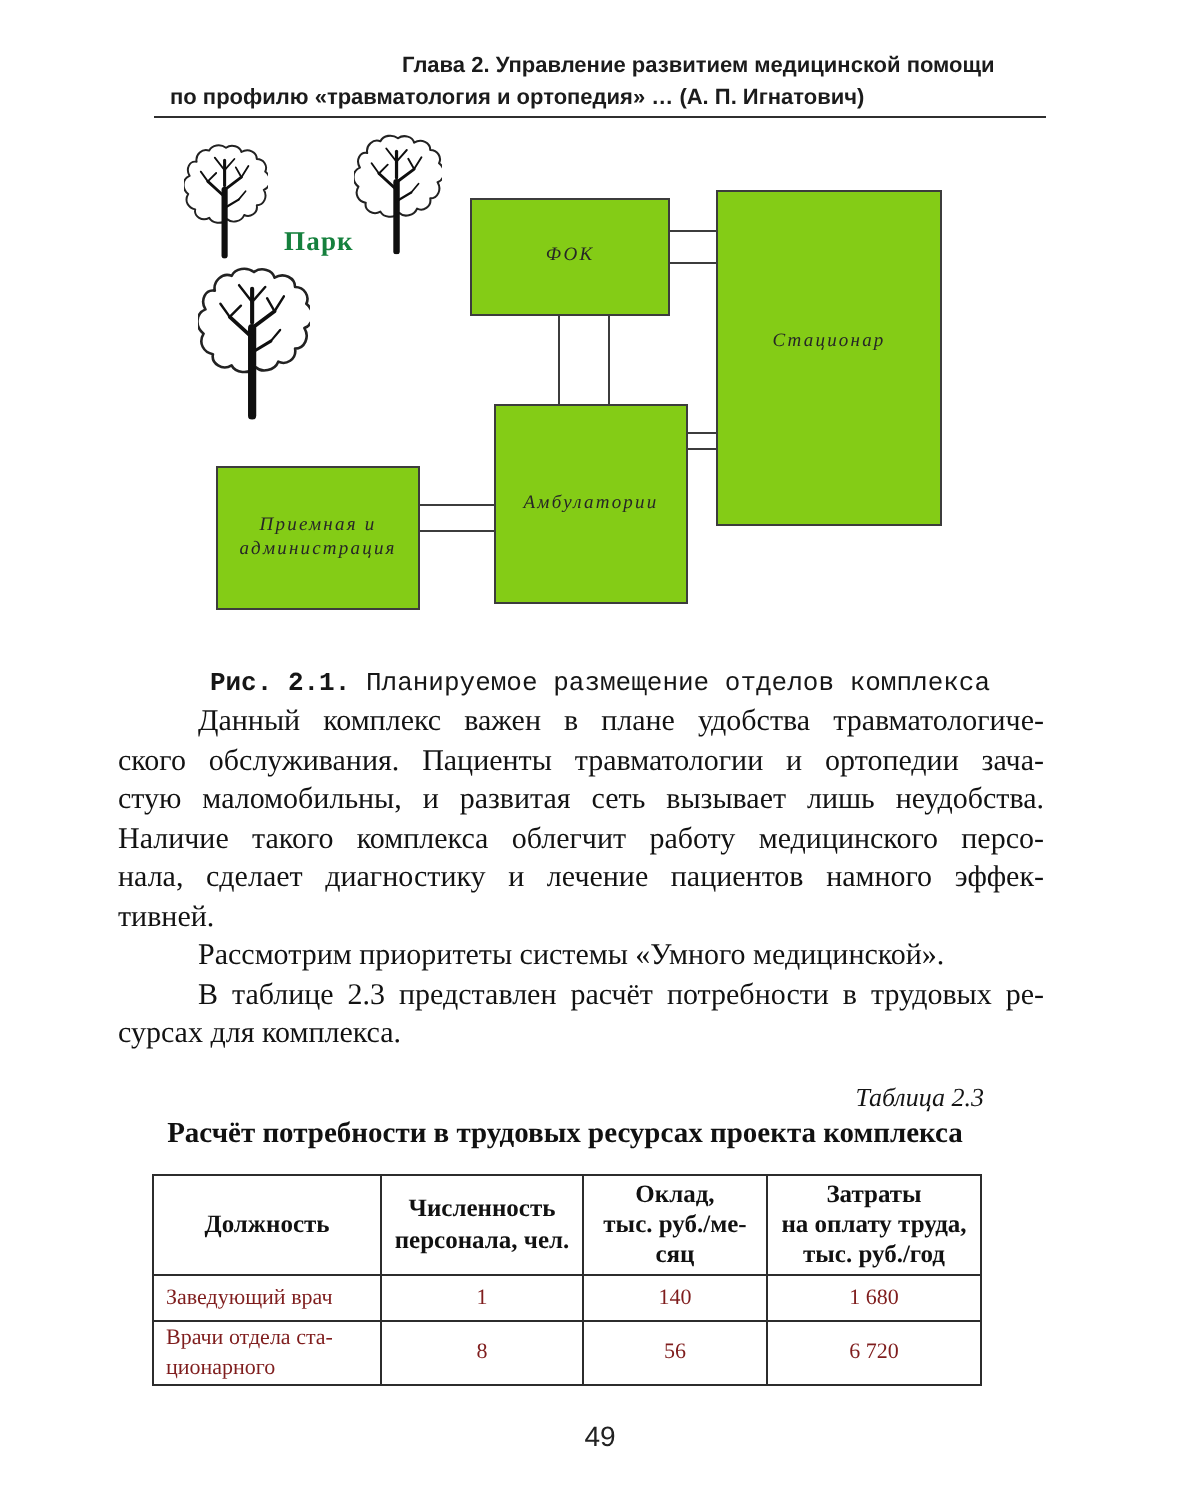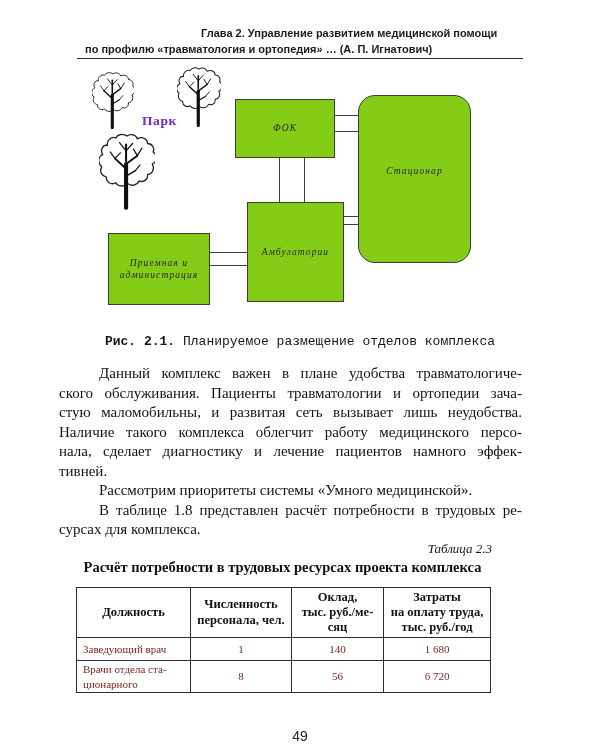--- a/index.html
+++ b/index.html
@@ -12,39 +12,39 @@
     font-family:"Liberation Sans",sans-serif;font-weight:bold;
     font-size:11px;color:#1b1b1b;}
   .hdr-line1{left:201px;top:27px;}
   .hdr-line2{left:85px;top:43px;}
   .hdr-rule{position:absolute;left:77px;top:57.5px;width:446px;height:1.6px;background:#2f2f2f;}
   
   .box{position:absolute;background:#84cc16;border:1.3px solid #3c3c3c;
     display:flex;align-items:center;justify-content:center;text-align:center;
     font-size:9.5px;letter-spacing:1.1px;color:#262626;line-height:12.5px;font-style:italic;}
   .box-fok{left:235px;top:99px;width:98px;height:57px;}
-  .box-stationar{left:358px;top:95px;width:113px;height:168px;padding-bottom:16px;box-sizing:border-box;border-radius:17px;}
+  .box-stationar{left:358px;top:95px;width:113px;height:168px;padding-bottom:16px;box-sizing:border-box;}
   .box-ambulatory{left:247px;top:202px;width:95px;height:98px;}
   .box-reception{left:108px;top:233px;width:100px;height:70px;}
   .conn{position:absolute;background:#fff;}
   .conn-h{border-top:1.3px solid #3c3c3c;border-bottom:1.3px solid #3c3c3c;}
   .conn-v{border-left:1.3px solid #3c3c3c;border-right:1.3px solid #3c3c3c;}
   .conn-fok-stat{left:333px;top:115px;width:25px;height:15px;}
   .conn-fok-amb{left:279px;top:156px;width:24px;height:46px;}
   .conn-amb-stat{left:342px;top:216px;width:16px;height:7px;}
   .conn-rec-amb{left:208px;top:252px;width:39px;height:12px;}
   .tree{position:absolute;}
   .t1{left:92px;top:69px;width:42px;height:63px;}
   .t2{left:177px;top:66px;width:44px;height:62px;}
   .t3{left:99px;top:133px;width:56px;height:77px;}
-  .park{position:absolute;left:142px;top:113px;font-weight:bold;font-size:13.5px;letter-spacing:.6px;color:#6d28d9;}
+  .park{position:absolute;left:142px;top:113px;font-weight:bold;font-size:13.5px;letter-spacing:.6px;color:#15803d;}
   
   .fig-caption{position:absolute;left:0;top:334px;width:600px;text-align:center;font-size:13px;color:#161616;font-family:Liberation Mono, monospace;}
   
-  .bodytext{position:absolute;left:59px;top:364px;width:463px;
+  .bodytext{position:absolute;left:59px;top:352px;width:463px;
     font-size:15px;line-height:19.55px;color:#121212;}
   .ln{height:19.55px;overflow:hidden;}
   .j{text-align:justify;text-align-last:justify;}
   .ind{text-indent:40px;}
   
   .tbl-label{position:absolute;left:76px;top:541px;width:416px;text-align:right;
     font-style:italic;font-size:13px;color:#151515;}
   .tbl-title{position:absolute;left:70px;top:559px;width:425px;text-align:center;
     font-weight:bold;font-size:14.5px;color:#111;}
   .tbl{position:absolute;left:76px;top:587px;
@@ -53,21 +53,21 @@
   .cell{border-right:1.4px solid #2c2c2c;border-bottom:1.4px solid #2c2c2c;
     display:flex;align-items:center;justify-content:center;
     white-space:pre-line;text-align:center;overflow:hidden;}
   .cell.lastc{border-right:none;}
   .cell.lastr{border-bottom:none;}
   .hc{font-weight:bold;font-size:12.5px;line-height:15.3px;color:#111;}
   .cc{font-size:11px;line-height:14.5px;color:#7f1d1d;}
   .cc.pos{justify-content:flex-start;text-align:left;padding-left:6px;}
   
   .folio{position:absolute;left:0;top:710px;width:600px;text-align:center;
-    font-family:"Liberation Sans",sans-serif;font-size:14px;color:#222;margin-top:18px;}
+    font-family:"Liberation Sans",sans-serif;font-size:14px;color:#222;}
   .defs{position:absolute;width:0;height:0;overflow:hidden;}
 </style>
 </head>
 <body>
 
 <div class="page">
 
   <div class="hdr-line hdr-line1">Глава 2. Управление развитием медицинской помощи</div>
   <div class="hdr-line hdr-line2">по профилю «травматология и ортопедия» … (А. П. Игнатович)</div>
   <div class="hdr-rule"></div>
@@ -121,21 +121,21 @@
   </div>
 
   <div class="bodytext">
     <div class="ln ind j">Данный комплекс важен в плане удобства травматологиче-</div>
     <div class="ln j">ского обслуживания. Пациенты травматологии и ортопедии зача-</div>
     <div class="ln j">стую маломобильны, и развитая сеть вызывает лишь неудобства.</div>
     <div class="ln j">Наличие такого комплекса облегчит работу медицинского персо-</div>
     <div class="ln j">нала, сделает диагностику и лечение пациентов намного эффек-</div>
     <div class="ln">тивней.</div>
     <div class="ln ind">Рассмотрим приоритеты системы «Умного медицинской».</div>
-    <div class="ln ind j">В таблице 1.8 представлен расчёт потребности в трудовых ре-</div>
+    <div class="ln ind j">В таблице 2.3 представлен расчёт потребности в трудовых ре-</div>
     <div class="ln">сурсах для комплекса.</div>
   </div>
 
   <div class="tbl-label">Таблица 2.3</div>
   <div class="tbl-title">Расчёт потребности в трудовых ресурсах проекта комплекса</div>
 
   <div class="tbl">
     <div class="cell hc">Должность</div>
     <div class="cell hc">Численность
 персонала, чел.</div>

